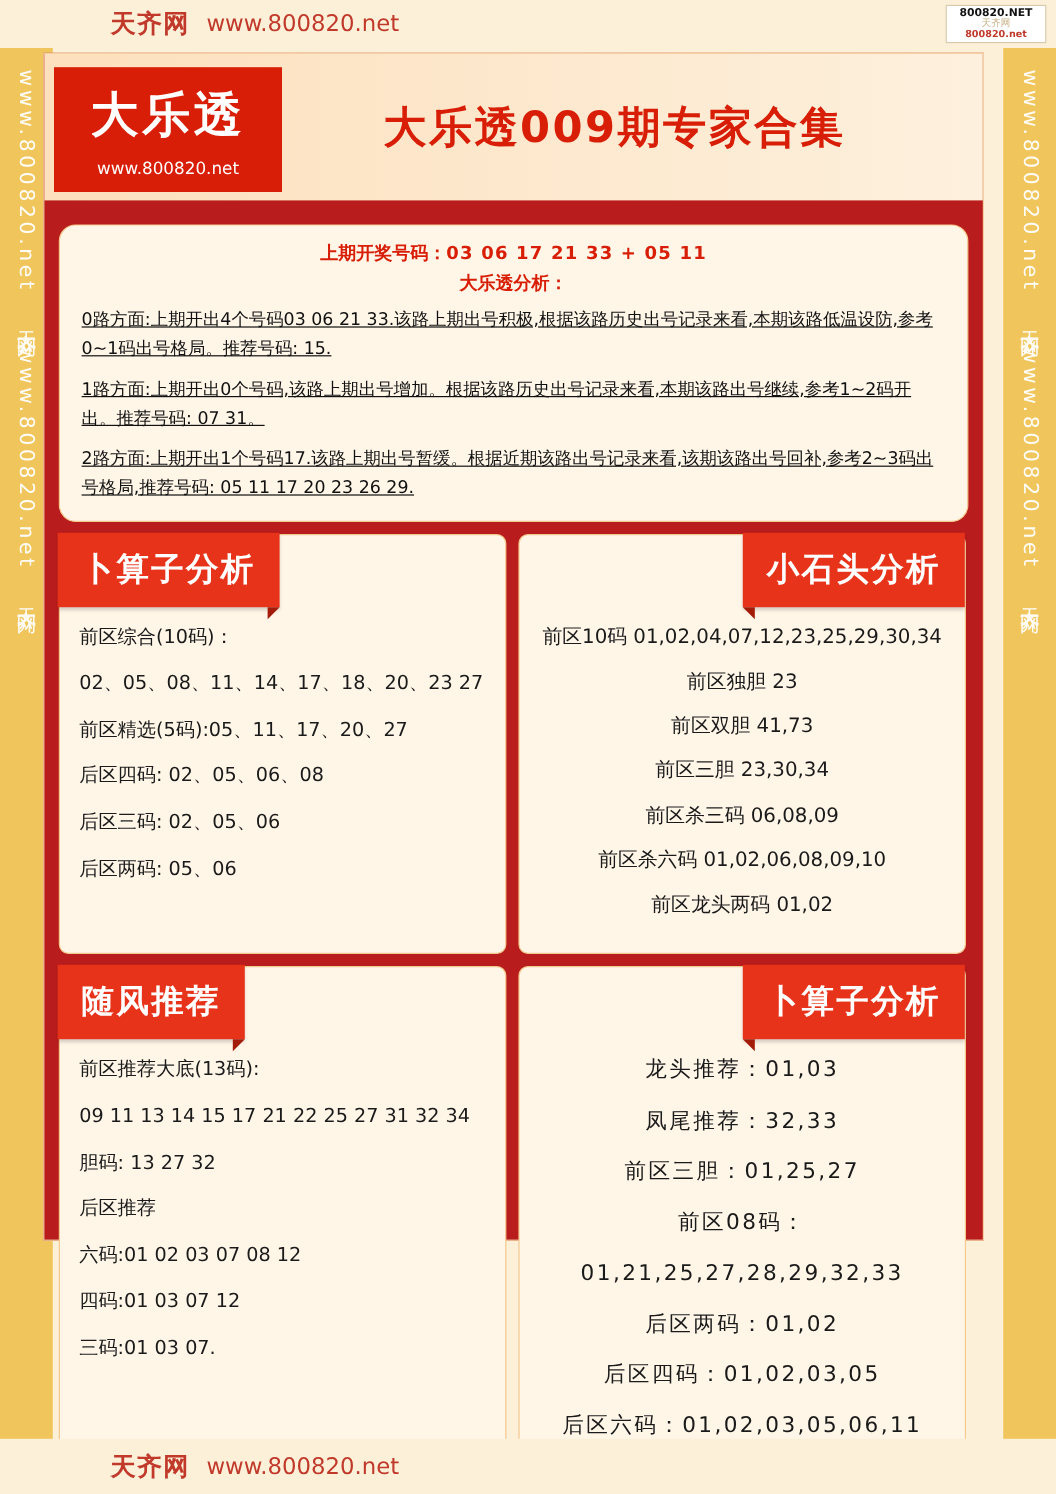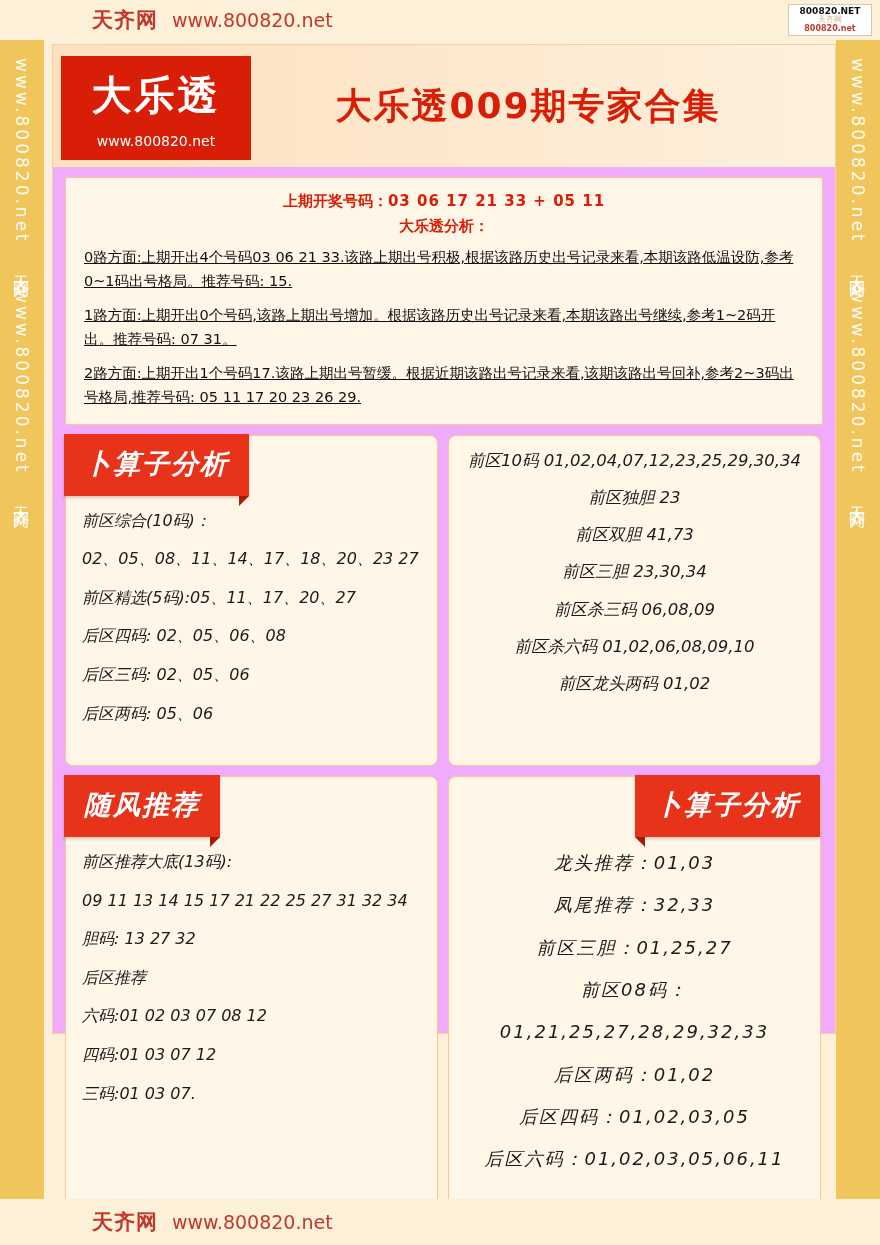--- a/index.html
+++ b/index.html
@@ -62,23 +62,23 @@
     letter-spacing: 3px;
     margin: 18px auto;
     text-align: center;
     white-space: nowrap;
     color: #ffffff;
     opacity: .95;
   }
 
   
   .page {
-    position: absolute; left: 52px; top: 44px;
+    position: absolute; left: 36px; top: 44px;
     width: 784px; height: 990px;
-    background: #f0abfc;
+    background: #b91c1c;
     border: 1px solid #f3cfa2;
   }
 
   
   .header {
     position: relative;
     height: 122px;
     background: linear-gradient(to right,#fde0bd,#fdf0dd);
     display: flex; align-items: center;
   }
@@ -99,24 +99,24 @@
     text-align: center;
     font-size: 36px;
     font-weight: bold;
     color: #d81e06;
     letter-spacing: 2px;
     padding-right: 30px;
   }
 
   
   .analysis {
-    margin: 10px 12px 0 12px;
+    margin: 20px 12px 0 12px;
     background: #fff6e8;
     border: 1px solid #f3c98f;
-    border-radius: 2px;
+    border-radius: 14px;
     padding: 12px 18px 14px 18px;
   }
   .analysis .line-center {
     text-align: center;
     color: #d81e06;
     font-size: 15px;
     font-weight: bold;
     margin: 2px 0 6px 0;
   }
   .analysis .line-center .nums { letter-spacing: 1px; }
@@ -133,22 +133,21 @@
     display: flex; flex-wrap: wrap;
     padding: 10px 12px 12px 12px;
     gap: 10px;
   }
   .panel {
     width: 373px;
     background: #fff6e8;
     border: 1px solid #f3c98f;
     border-radius: 8px;
     position: relative;
-    padding: 0 0 24px 0;
-    font-style: italic;
+    padding: 0 0 14px 0;
   }
   .panel.tall { min-height: 318px; }
   .panel.tall2 { min-height: 378px; }
 
   
   .ribbon {
     position: relative;
     display: inline-block;
     background: #e8331b;
     color: #fff;
@@ -254,20 +253,23 @@
         <div class="row">前区综合(10码)：</div>
         <div class="row">02、05、08、11、14、17、18、20、23 27</div>
         <div class="row">前区精选(5码):05、11、17、20、27</div>
         <div class="row">后区四码: 02、05、06、08</div>
         <div class="row">后区三码: 02、05、06</div>
         <div class="row">后区两码: 05、06</div>
       </div>
     </div>
 
     <div class="panel tall">
+      <div class="ribbon-wrap right">
+        <div class="ribbon right-r">小石头分析</div>
+      </div>
       <div class="body centered">
         <div class="row c">前区10码 01,02,04,07,12,23,25,29,30,34</div>
         <div class="row c">前区独胆 23</div>
         <div class="row c">前区双胆 41,73</div>
         <div class="row c">前区三胆 23,30,34</div>
         <div class="row c">前区杀三码 06,08,09</div>
         <div class="row c">前区杀六码 01,02,06,08,09,10</div>
         <div class="row c">前区龙头两码 01,02</div>
       </div>
     </div>

